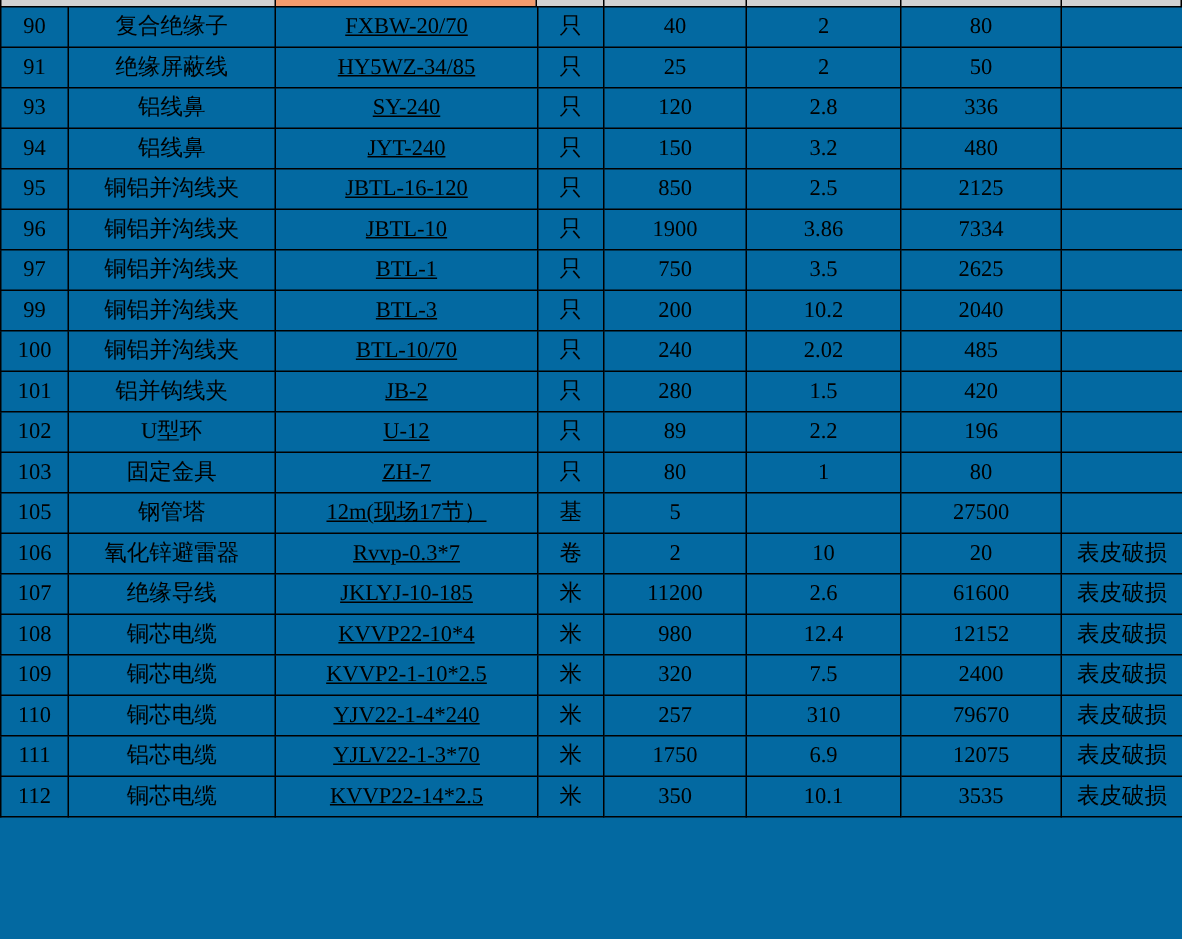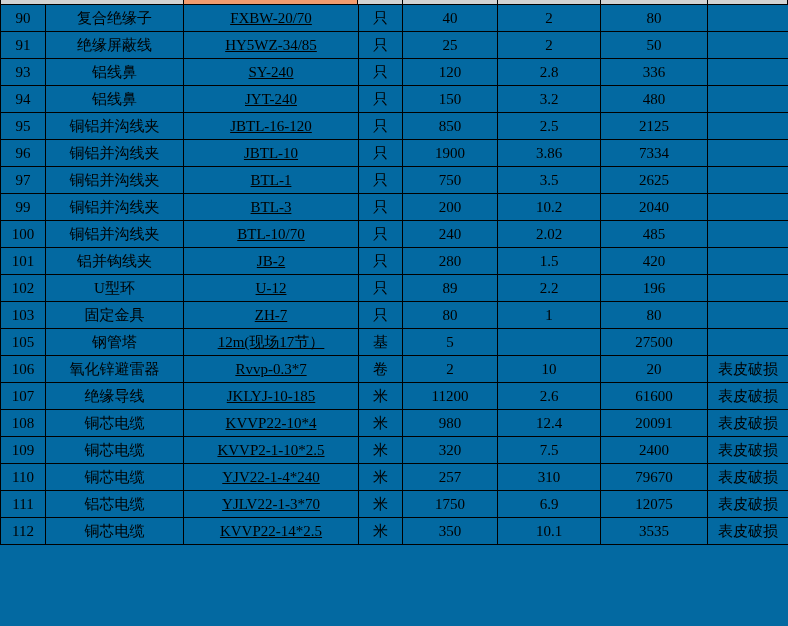--- a/index.html
+++ b/index.html
@@ -227,21 +227,21 @@
       <td class="c-total">61600</td>
       <td class="c-note">表皮破损</td>
     </tr>
         <tr>
       <td class="c-no">108</td>
       <td class="c-name">铜芯电缆</td>
       <td class="c-model">KVVP22-10*4</td>
       <td class="c-unit">米</td>
       <td class="c-qty">980</td>
       <td class="c-price">12.4</td>
-      <td class="c-total">20091</td>
+      <td class="c-total">12152</td>
       <td class="c-note">表皮破损</td>
     </tr>
         <tr>
       <td class="c-no">109</td>
       <td class="c-name">铜芯电缆</td>
       <td class="c-model">KVVP2-1-10*2.5</td>
       <td class="c-unit">米</td>
       <td class="c-qty">320</td>
       <td class="c-price">7.5</td>
       <td class="c-total">2400</td>

